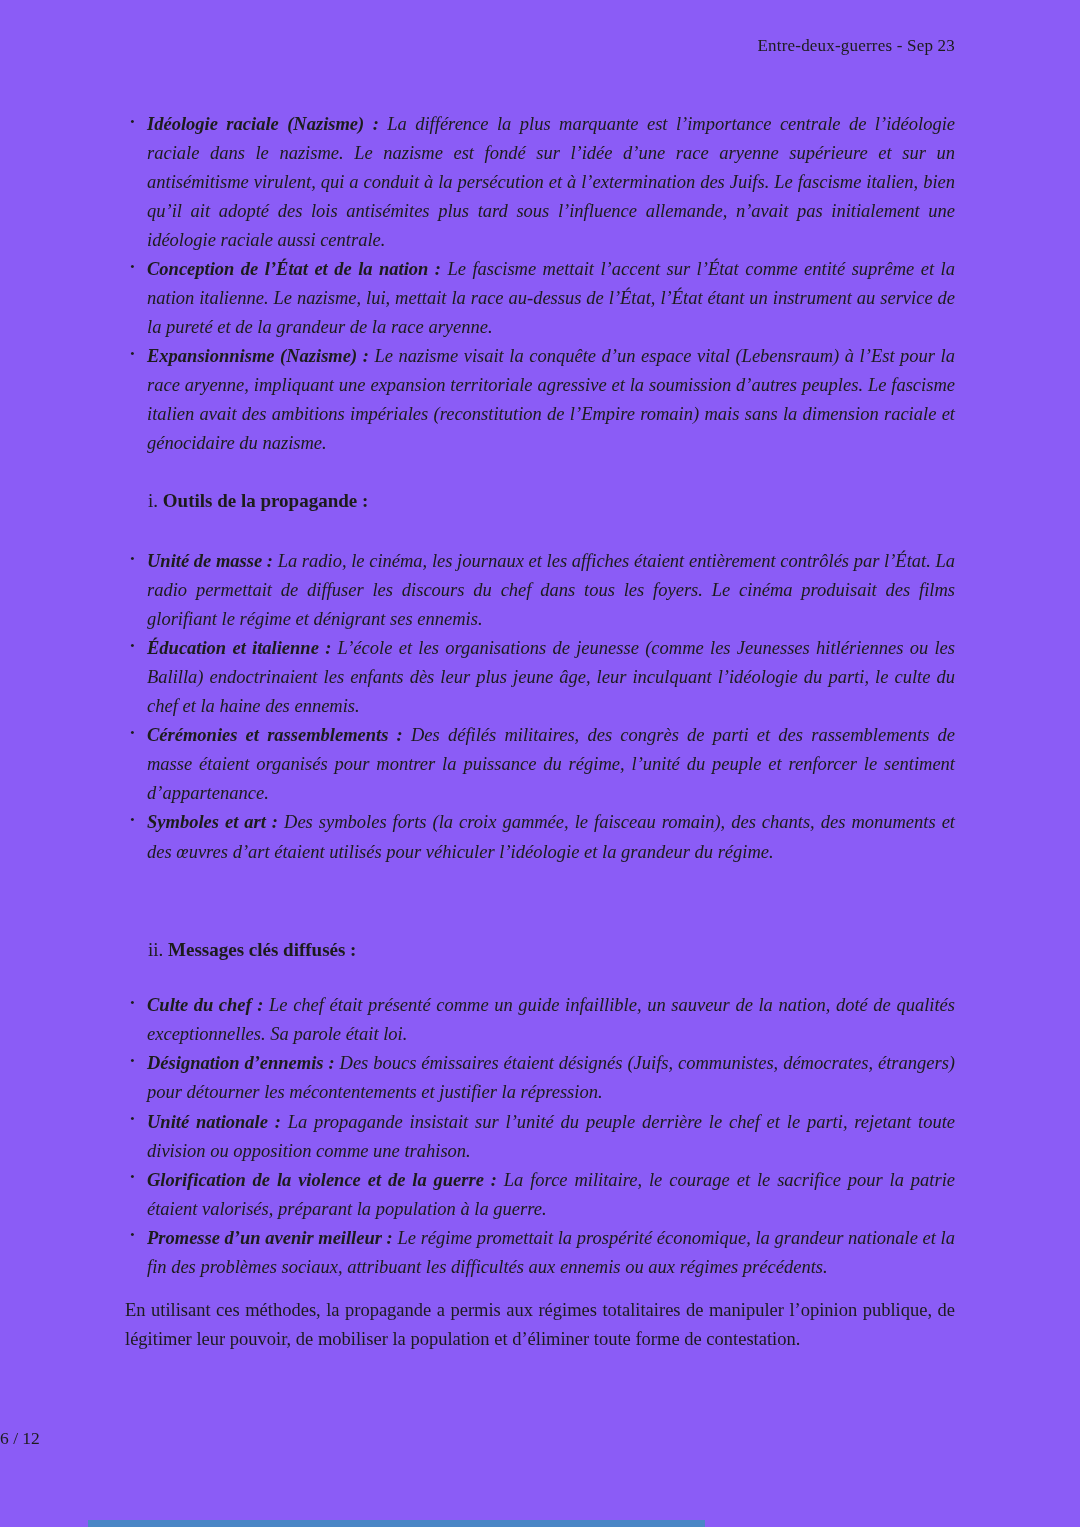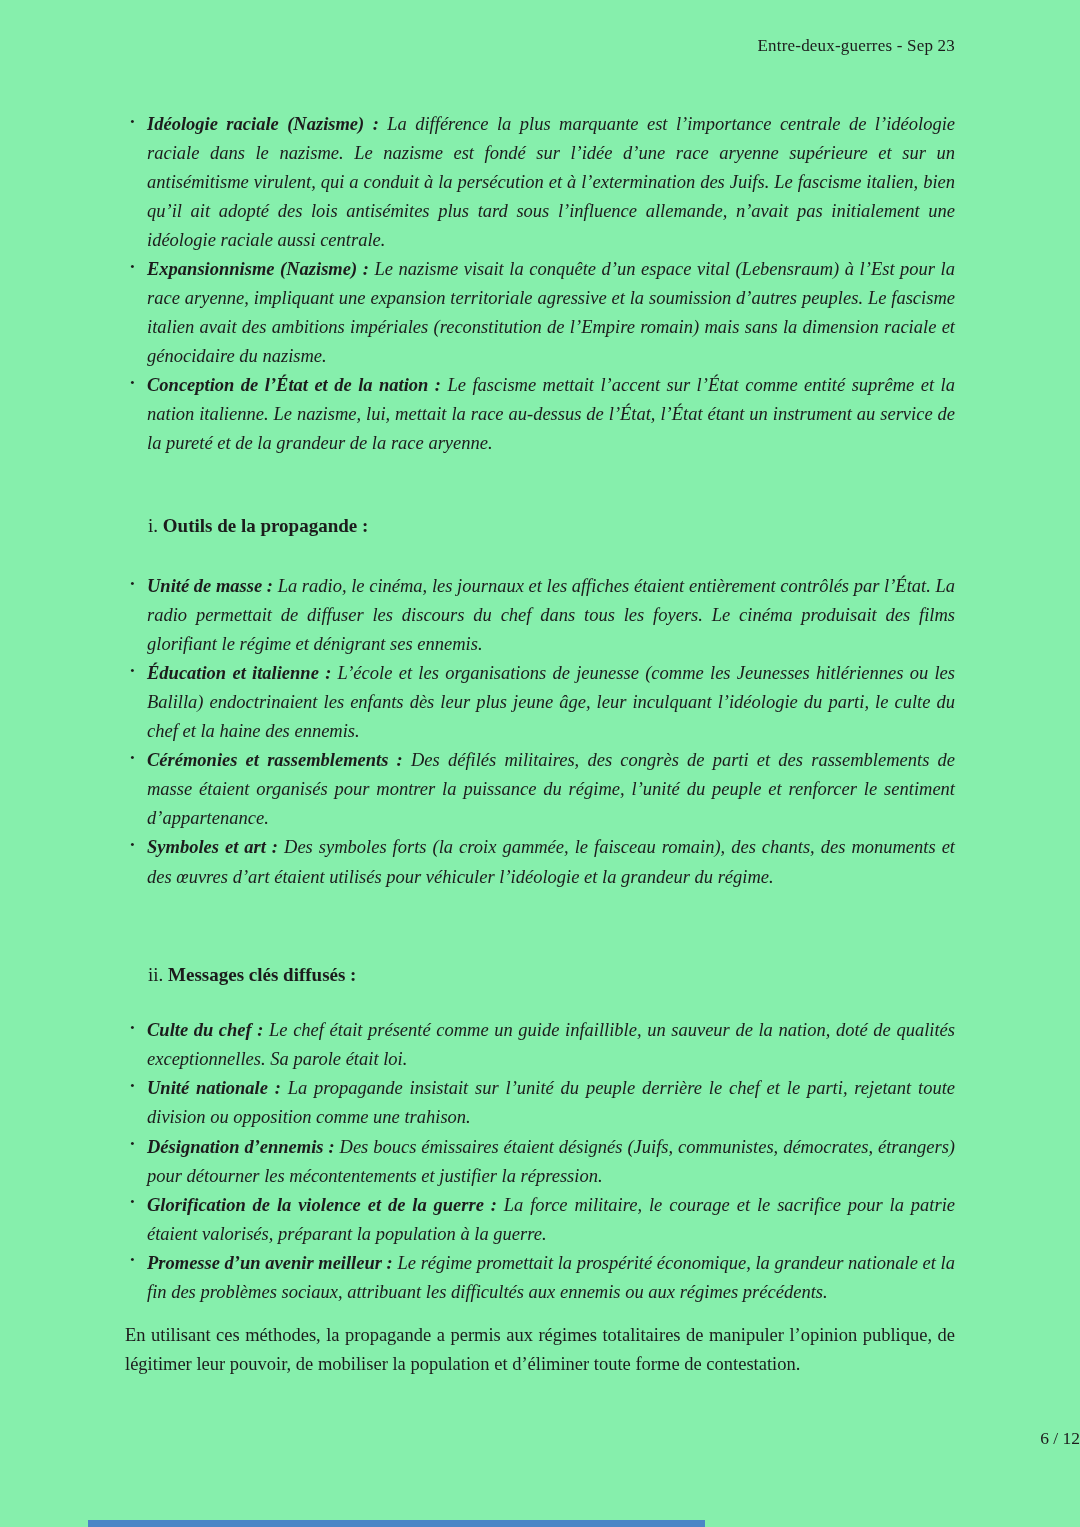--- a/index.html
+++ b/index.html
@@ -12,21 +12,21 @@
     height: 1527px;
     position: relative;
     font-family: "Liberation Serif", "DejaVu Serif", serif;
     color: #1c1c1c;
     overflow: hidden;
   }
   .page {
     position: relative;
     width: 1080px;
     height: 1527px;
-    background: #86efac;
+    background: #8b5cf6;
   }
   .running-header {
     position: absolute;
     top: 36px;
     right: 125px;
     font-size: 17px;
     letter-spacing: 0.2px;
     color: #1c1c1c;
     white-space: nowrap;
   }
@@ -59,31 +59,31 @@
   .item-label { font-weight: bold; }
   .para-c {
     margin-top: 13px;
   }
   .section-heading {
     padding-left: 23px;
     font-size: 19px;
     text-align: left;
   }
   .section-heading .section-title { font-weight: bold; }
-  .heading-i  { margin-top: 53px; margin-bottom: 31px; }
+  .heading-i  { margin-top: 28px; margin-bottom: 31px; }
   .heading-ii { margin-top: 68px; margin-bottom: 27px; }
   .closing {
     margin-top: 14px;
   }
   .footer-pageno {
     position: absolute;
     top: 1428px;
     left: 0;
     width: 100%;
-    text-align: right;
+    text-align: left;
     font-size: 17.5px;
     color: #1c1c1c;
   }
   .accent-bar {
     position: absolute;
     left: 88px;
     bottom: 0;
     width: 617px;
     height: 7px;
   }
@@ -96,26 +96,26 @@
   <div class="running-header">Entre-deux-guerres - Sep 23</div>
 
   <div class="content">
 
     <ul class="doc-list">
       <li>
         <span class="item-label">Idéologie raciale (Nazisme) :</span>
         <span>La différence la plus marquante est l’importance centrale de l’idéologie raciale dans le nazisme. Le nazisme est fondé sur l’idée d’une race aryenne supérieure et sur un antisémitisme virulent, qui a conduit à la persécution et à l’extermination des Juifs. Le fascisme italien, bien qu’il ait adopté des lois antisémites plus tard sous l’influence allemande, n’avait pas initialement une idéologie raciale aussi centrale.</span>
       </li>
       <li>
+        <span class="item-label">Conception de l’État et de la nation :</span>
+        <span>Le fascisme mettait l’accent sur l’État comme entité suprême et la nation italienne. Le nazisme, lui, mettait la race au-dessus de l’État, l’État étant un instrument au service de la pureté et de la grandeur de la race aryenne.</span>
+      </li>
+      <li>
         <span class="item-label">Expansionnisme (Nazisme) :</span>
         <span>Le nazisme visait la conquête d’un espace vital (Lebensraum) à l’Est pour la race aryenne, impliquant une expansion territoriale agressive et la soumission d’autres peuples. Le fascisme italien avait des ambitions impériales (reconstitution de l’Empire romain) mais sans la dimension raciale et génocidaire du nazisme.</span>
-      </li>
-      <li>
-        <span class="item-label">Conception de l’État et de la nation :</span>
-        <span>Le fascisme mettait l’accent sur l’État comme entité suprême et la nation italienne. Le nazisme, lui, mettait la race au-dessus de l’État, l’État étant un instrument au service de la pureté et de la grandeur de la race aryenne.</span>
       </li>
     </ul>
 
 
     <div class="section-heading heading-i">
       <span class="section-numeral">i.</span>
       <span class="section-title">Outils de la propagande :</span>
     </div>
 
     <ul class="doc-list">
@@ -141,26 +141,26 @@
       <span class="section-numeral">ii.</span>
       <span class="section-title">Messages clés diffusés :</span>
     </div>
 
     <ul class="doc-list">
       <li>
         <span class="item-label">Culte du chef :</span>
         <span>Le chef était présenté comme un guide infaillible, un sauveur de la nation, doté de qualités exceptionnelles. Sa parole était loi.</span>
       </li>
       <li>
+        <span class="item-label">Désignation d’ennemis :</span>
+        <span>Des boucs émissaires étaient désignés (Juifs, communistes, démocrates, étrangers) pour détourner les mécontentements et justifier la répression.</span>
+      </li>
+      <li>
         <span class="item-label">Unité nationale :</span>
         <span>La propagande insistait sur l’unité du peuple derrière le chef et le parti, rejetant toute division ou opposition comme une trahison.</span>
-      </li>
-      <li>
-        <span class="item-label">Désignation d’ennemis :</span>
-        <span>Des boucs émissaires étaient désignés (Juifs, communistes, démocrates, étrangers) pour détourner les mécontentements et justifier la répression.</span>
       </li>
       <li>
         <span class="item-label">Glorification de la violence et de la guerre :</span>
         <span>La force militaire, le courage et le sacrifice pour la patrie étaient valorisés, préparant la population à la guerre.</span>
       </li>
       <li>
         <span class="item-label">Promesse d’un avenir meilleur :</span>
         <span>Le régime promettait la prospérité économique, la grandeur nationale et la fin des problèmes sociaux, attribuant les difficultés aux ennemis ou aux régimes précédents.</span>
       </li>
     </ul>

